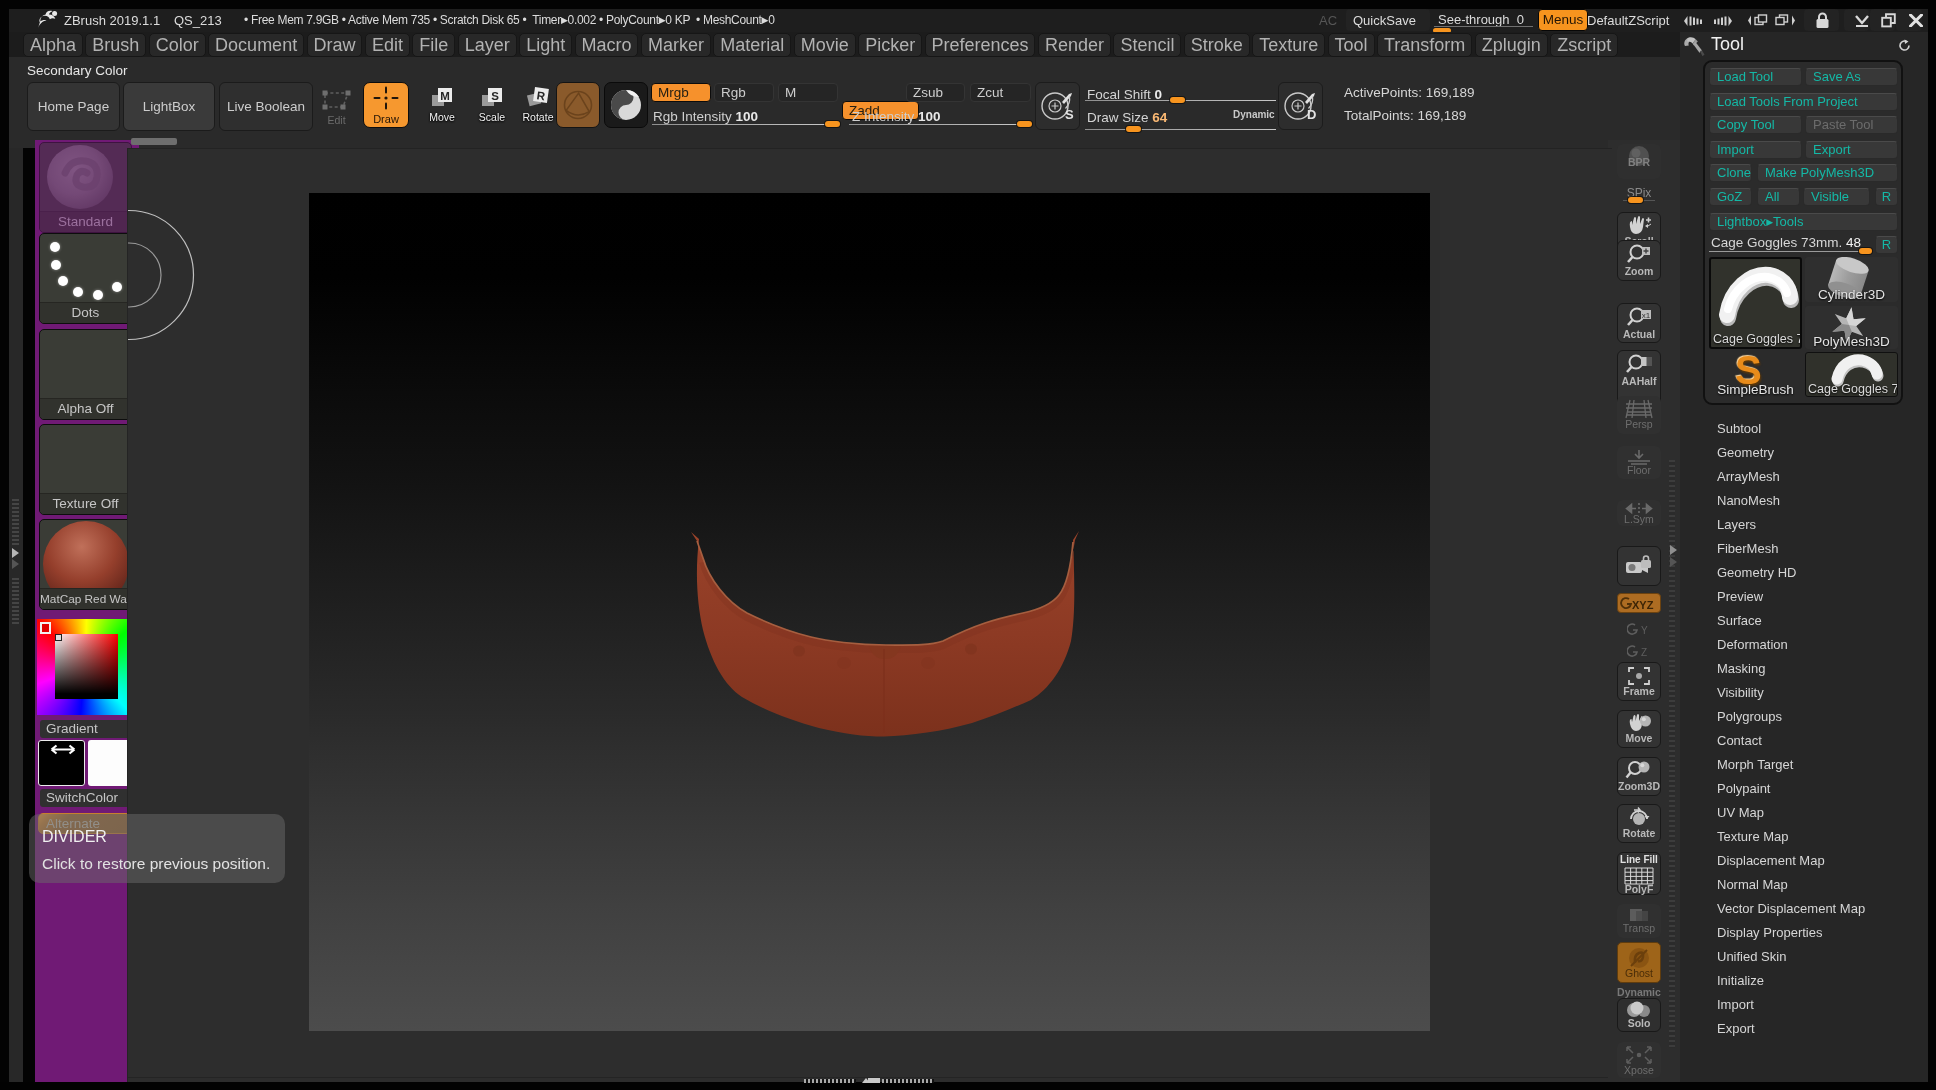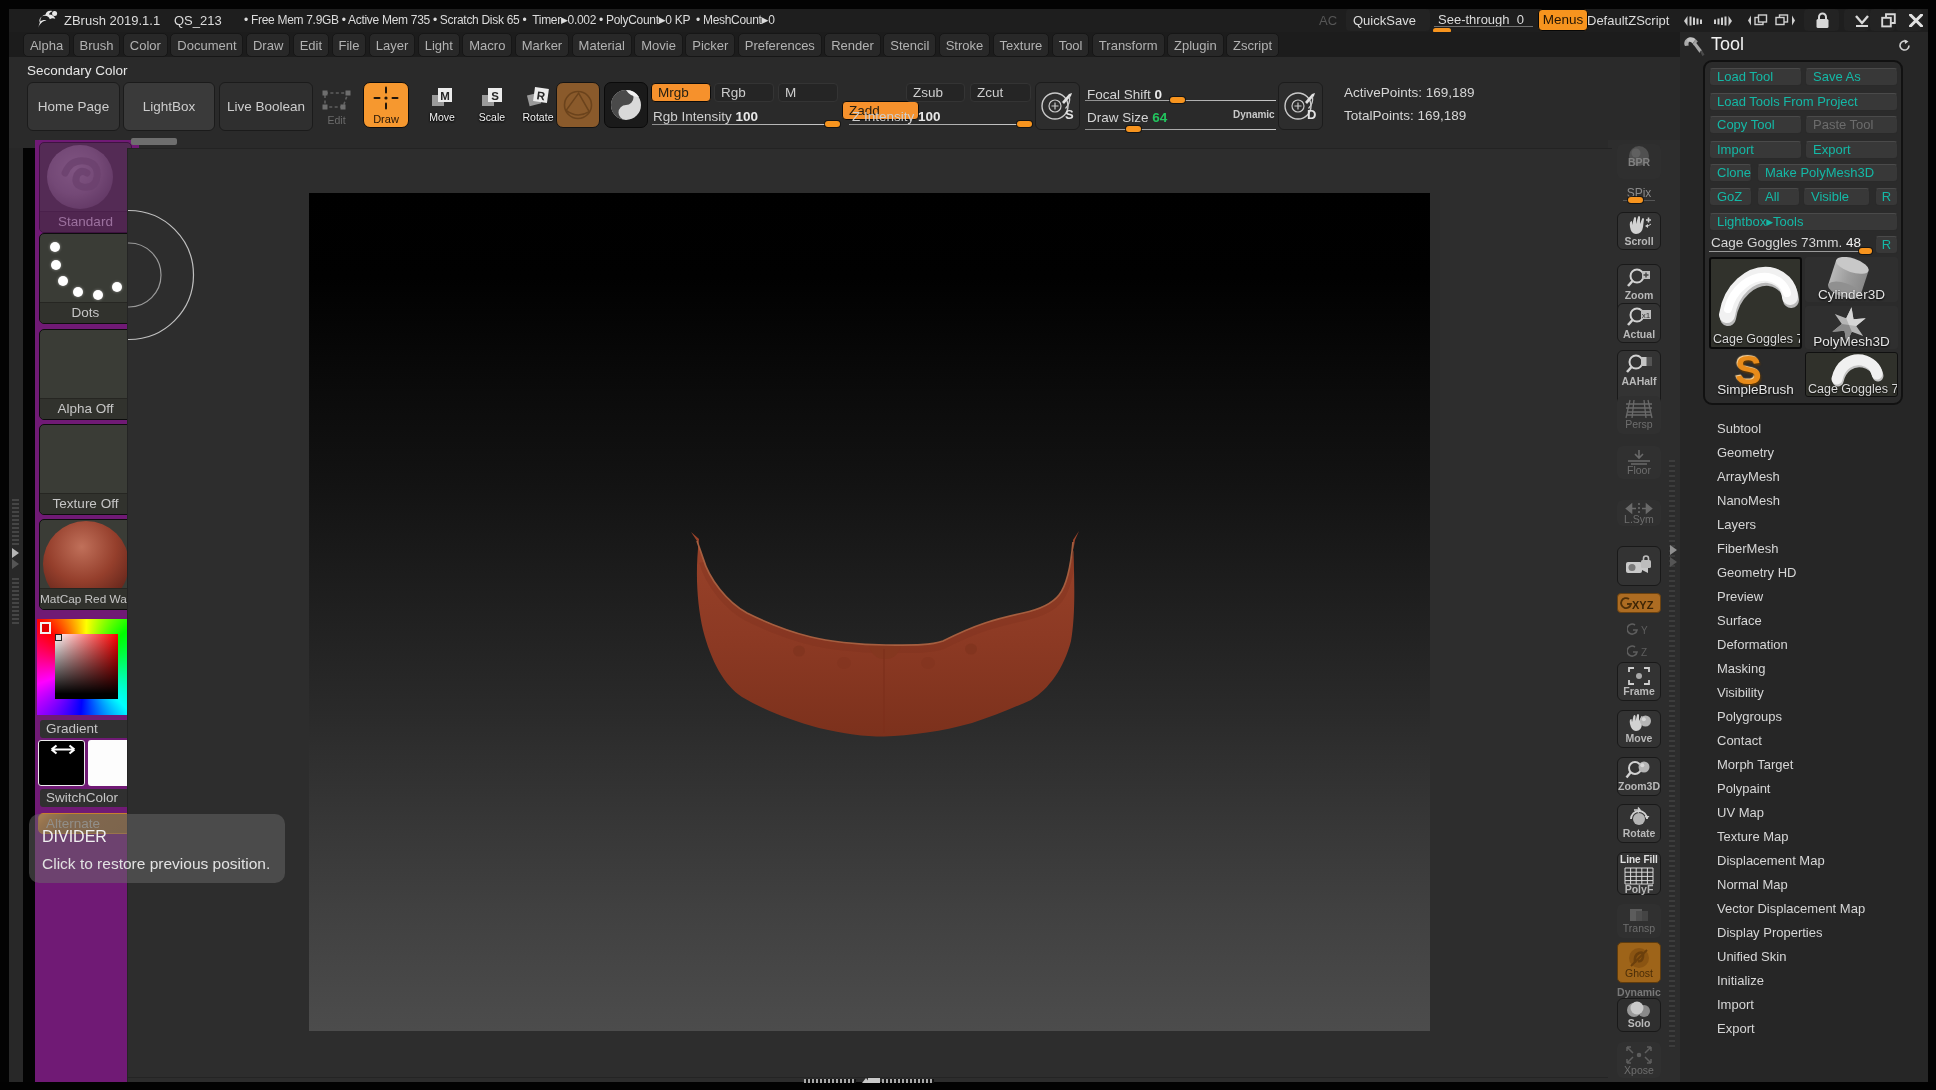--- a/index.html
+++ b/index.html
@@ -6,21 +6,21 @@
   html,body { width:1936px; height:1090px; overflow:hidden; background:#030303;
     font-family:"Liberation Sans", sans-serif; }
   .abs { position:absolute; }
   #root { position:absolute; left:0; top:0; width:1936px; height:1090px; }
   
   #titlebar { left:9px; top:9px; width:1919px; height:23px; background:#1e1e1e; color:#dcdcdc; font-size:13px; }
   
   #menubar { left:9px; top:32px; width:1671px; height:25px; background:#1c1c1c; }
   .mb { height:24px; line-height:23px; padding:0 5.9px; margin-top:1px;
      background:#282828; border:1px solid #161616; border-radius:5px;
-     color:#b2b2b2; font-size:13px; }
+     color:#b2b2b2; font-size:18px; }
   .tri { font-size:9px; vertical-align:1px; }
   .bigbtn { border:1px solid #1b1b1b; border-radius:6px; color:#cdcdcd; font-size:13.5px;
      display:flex; align-items:center; justify-content:center; }
   .mvsc { width:42px; height:42px; text-align:center; color:#f2f2f2; font-size:10.5px; }
   .mvsc div { margin-top:-2px; text-shadow:0 1px 2px #000,0 0 2px #000; }
   .sm { height:19px; border-radius:4px; font-size:13.5px; line-height:18px; padding-left:6px; }
   .or { background:#f6912c; border:1px solid #0c0c0c; color:#262014; }
   .dk { background:#252525; border:1px solid #343434; color:#cdcdcd; }
   .sline { height:1px; background:linear-gradient(to right,#8f8f8f,#c7c7c7); }
   .pill { width:15px; height:6px; background:#f7941e; border-radius:3px; box-shadow:0 0 0 1px rgba(15,15,15,.8); }
@@ -218,21 +218,21 @@
           <circle cx="19" cy="23" r="6" fill="none" stroke="#c9c9c9" stroke-width="1.2"></circle>
           <path d="M19 19.5 V26.5 M15.5 23 H22.5" stroke="#c9c9c9" stroke-width="1.2"></path>
           <path d="M26 19 L33 11 L36 10 L35 13 L28 21 Z" fill="#e0e0e0"></path>
           <path d="M33.5 13.5 a 14 14 0 0 1 -4 12" fill="none" stroke="#c9c9c9" stroke-width="1.3"></path>
           <text x="29" y="36" font-size="13" font-weight="bold" fill="#e2e2e2">S</text>
         </svg>
     </div>
     <span class="txt" style="left:1078px;top:30px;font-size:13.5px;color:#d4d4d4">Focal Shift <b style="color:#ececec">0</b></span>
     <div class="abs sline" style="left:1076px;top:43px;width:191px"></div>
     <div class="abs pill" style="left:1161px;top:40px"></div>
-    <span class="txt" style="left:1078px;top:53px;font-size:13.5px;color:#d4d4d4">Draw Size <b style="color:#22c55e">64</b></span>
+    <span class="txt" style="left:1078px;top:53px;font-size:13.5px;color:#d4d4d4">Draw Size <b style="color:#fdba74">64</b></span>
     <span class="txt" style="left:1224px;top:52px;font-size:10px;font-weight:bold;color:#c9c9c9">Dynamic</span>
     <div class="abs sline" style="left:1076px;top:72px;width:191px"></div>
     <div class="abs pill" style="left:1117px;top:69px"></div>
     <div class="abs icobtn" style="left:1269px;top:25px">
       <svg width="43" height="46" viewBox="0 0 43 46">
           <circle cx="19" cy="23" r="13" fill="none" stroke="#c9c9c9" stroke-width="1.4"></circle>
           <circle cx="19" cy="23" r="6" fill="none" stroke="#c9c9c9" stroke-width="1.2"></circle>
           <path d="M19 19.5 V26.5 M15.5 23 H22.5" stroke="#c9c9c9" stroke-width="1.2"></path>
           <path d="M26 19 L33 11 L36 10 L35 13 L28 21 Z" fill="#e0e0e0"></path>
           <path d="M33.5 13.5 a 14 14 0 0 1 -4 12" fill="none" stroke="#c9c9c9" stroke-width="1.3"></path>
@@ -346,21 +346,21 @@
       <svg width="26" height="22" viewBox="0 0 26 22">
           <path d="M4 12 Q3 6 6 6 L6 10 L8 3 Q9 1 10 3 L10 9 L12 2 Q13 0 14 2 L14 9 L16 4 Q17 2 18 4 L17 12 Q16 19 10 19 Q5 19 4 12" fill="#d2d2d2"></path>
           <g stroke="#cfcfcf" stroke-width="1.6">
             <path d="M20 5 h5 M22.5 2.5 v5"></path>
           </g>
           <path d="M19 11 l3 -2 v4 Z" fill="#cfcfcf"></path>
           <path d="M25 9 l-3 2" stroke="#cfcfcf"></path>
         </svg>
       <div>Scroll</div>
     </div>
-    <div class="sb" style="top:124px;height:56px">
+    <div class="sb" style="top:100px;height:41px">
       <svg width="26" height="24" viewBox="0 0 26 24">
           <circle cx="11" cy="9" r="6.5" fill="none" stroke="#d2d2d2" stroke-width="2"></circle>
           <line x1="6.5" y1="14" x2="2" y2="19" stroke="#d2d2d2" stroke-width="2.6"></line>
           <rect x="16" y="4" width="8" height="8" fill="#bdbdbd"></rect>
           <path d="M20 5.5 v5 M17.5 8 h5" stroke="#424242" stroke-width="1.4"></path>
         </svg>
       <div>Zoom</div>
     </div>
     <div class="sb" style="top:163px;height:40px">
       <svg width="26" height="24" viewBox="0 0 26 24">

